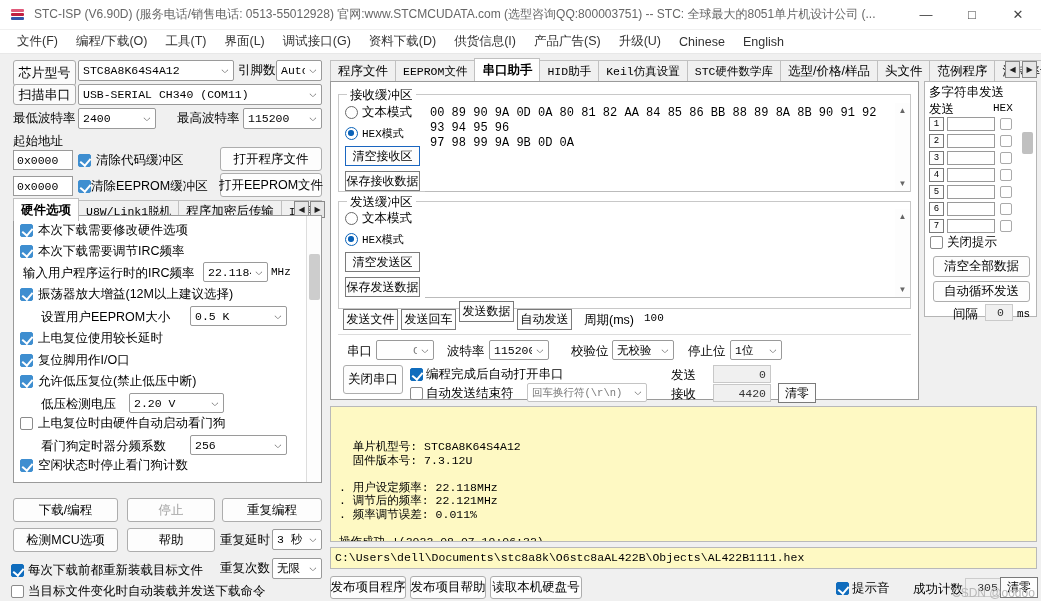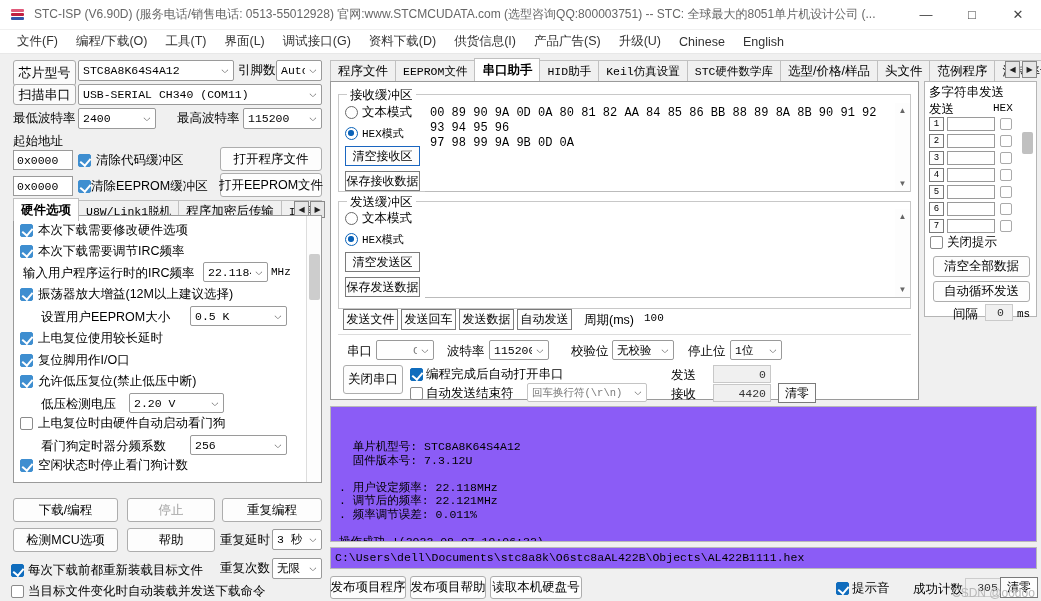--- a/index.html
+++ b/index.html
@@ -128,21 +128,21 @@
     margin-right:-1px; white-space:nowrap; cursor:default;
   }
   .tab.active { background:#fff; height:23px; font-weight:bold; z-index:3; }
   .tab.cn { font-family:"Liberation Sans", sans-serif; font-size:12.5px; }
   .spin {
     width:15px; height:17px; border:1px solid #888; background:#e6e6e6;
     display:flex; align-items:center; justify-content:center; font-size:8px;
     color:#222;
   }
   .logpane {
-    position:absolute; background:#8b5cf6; border:1px solid #b9b9b9;
+    position:absolute; background:#fef9c3; border:1px solid #b9b9b9;
     font-family:"Liberation Mono", monospace; font-size:11.5px;
     overflow:hidden; white-space:pre; line-height:13.5px;
   }
   .hexpane {
     font-family:"Liberation Mono", monospace; font-size:12px;
     line-height:15px; white-space:pre-wrap; padding:3px 5px; color:#000;
   }
   .watermark {
     position:absolute; font-size:12px; color:#b9b9b9;
     font-family:"Liberation Sans", sans-serif; pointer-events:none;
@@ -378,21 +378,21 @@
     <div style="position:absolute;left:94px;top:127px;width:485px;height:89px;background:#fff;border-bottom:1px solid #bbb;">
       <div class="hexpane" style="position:absolute;left:0;top:0;right:17px;"></div>
       <div class="sbar" style="right:0;top:0;bottom:0;border-left:none;">
         <div class="ar">▲</div>
         <div class="ar" style="position:absolute;bottom:0;left:0;right:0;">▼</div>
       </div>
     </div>
 
     <div class="btn-sq" style="position:absolute;left:12px;top:227px;width:55px;height:21px;">发送文件</div>
     <div class="btn-sq" style="position:absolute;left:70px;top:227px;width:55px;height:21px;">发送回车</div>
-    <div class="btn-sq" style="position:absolute;left:128px;top:227px;width:55px;height:21px;">发送数据</div>
+    <div class="btn-sq" style="position:absolute;left:128px;top:219px;width:55px;height:21px;">发送数据</div>
     <div class="btn-sq" style="position:absolute;left:186px;top:227px;width:55px;height:21px;">自动发送</div>
     <div style="position:absolute;left:253px;top:230px;" class="lbl">周期(ms)</div>
     <div style="position:absolute;left:313px;top:230px;" class="lbl-m">100</div>
 
     <div style="position:absolute;left:7px;top:252px;width:573px;height:1px;background:#dcdcdc;"></div>
 
     <div style="position:absolute;left:16px;top:261px;text-align:center;" class="lbl">串口</div>
     <div class="combo grey" style="position:absolute;left:45px;top:258px;width:58px;height:20px;padding-left:36px;">
       <span class="cv">COM11</span>
       <span class="chev">⌵</span>

